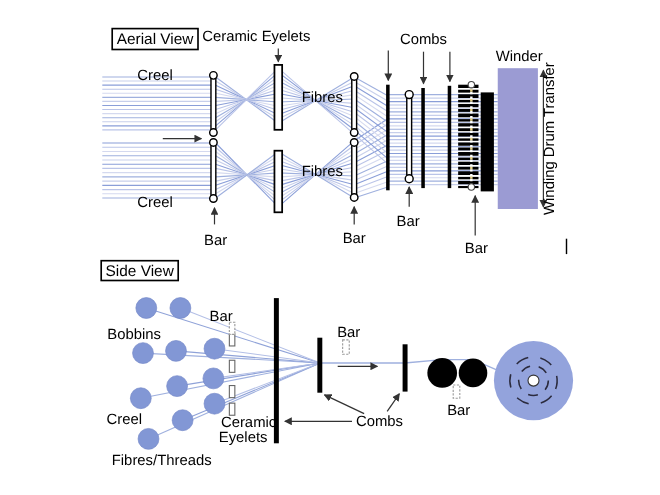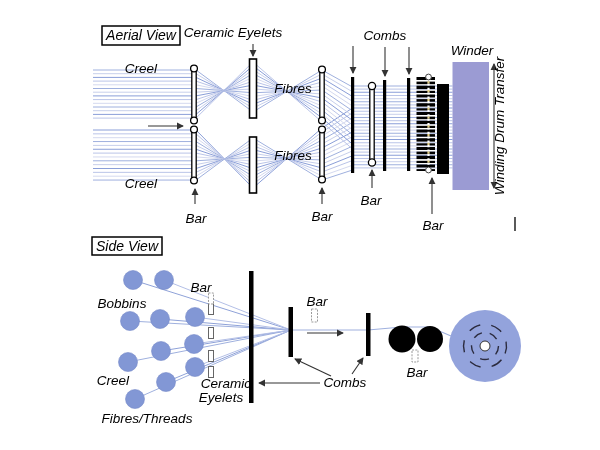--- a/index.html
+++ b/index.html
@@ -1,16 +1,16 @@
 <!DOCTYPE html>
 <html><head>
 <meta charset="utf-8">
 <style>
   html,body{margin:0;padding:0;background:#ffffff;}
-  .stage{width:600px;height:450px;position:relative;background:#fff;overflow:hidden;font-style:italic;}
+  .stage{width:600px;height:450px;position:relative;background:#fff;overflow:hidden;}
   svg{display:block;}
   text{font-family:"Liberation Sans", sans-serif;fill:#000;}
   .lbl{font-size:13.5px;}
   .boxlbl{font-size:14px;}
   .frame{fill:#fff;stroke:#000;stroke-width:1.5;}
   .arrow{stroke:#333;stroke-width:1.1;fill:none;}
   .blackbar{fill:#000;}
   .capsule{fill:#fff;stroke:#000;stroke-width:1.3;}
   .eyelet-a{fill:#fff;stroke:#000;stroke-width:1.6;}
   .dashicon{fill:#fff;stroke:#999;stroke-width:1;stroke-dasharray:2 1.3;}

